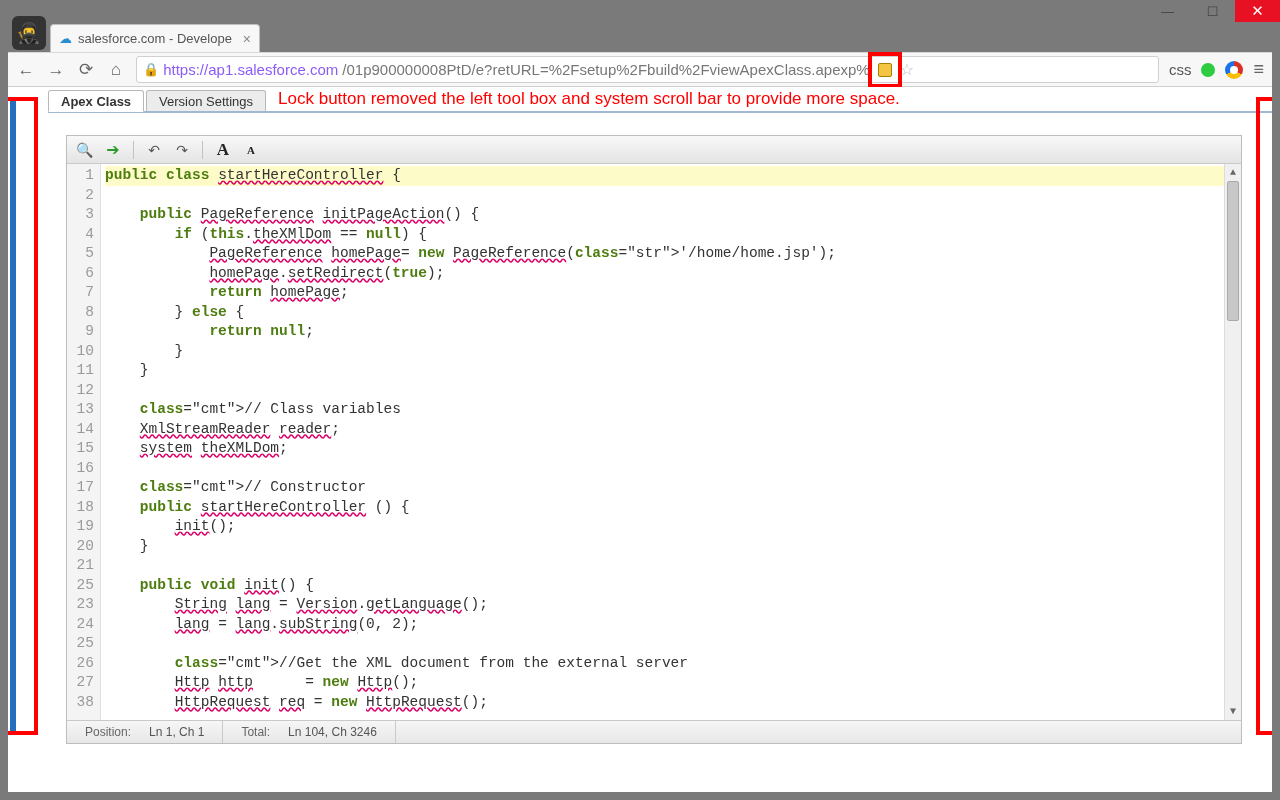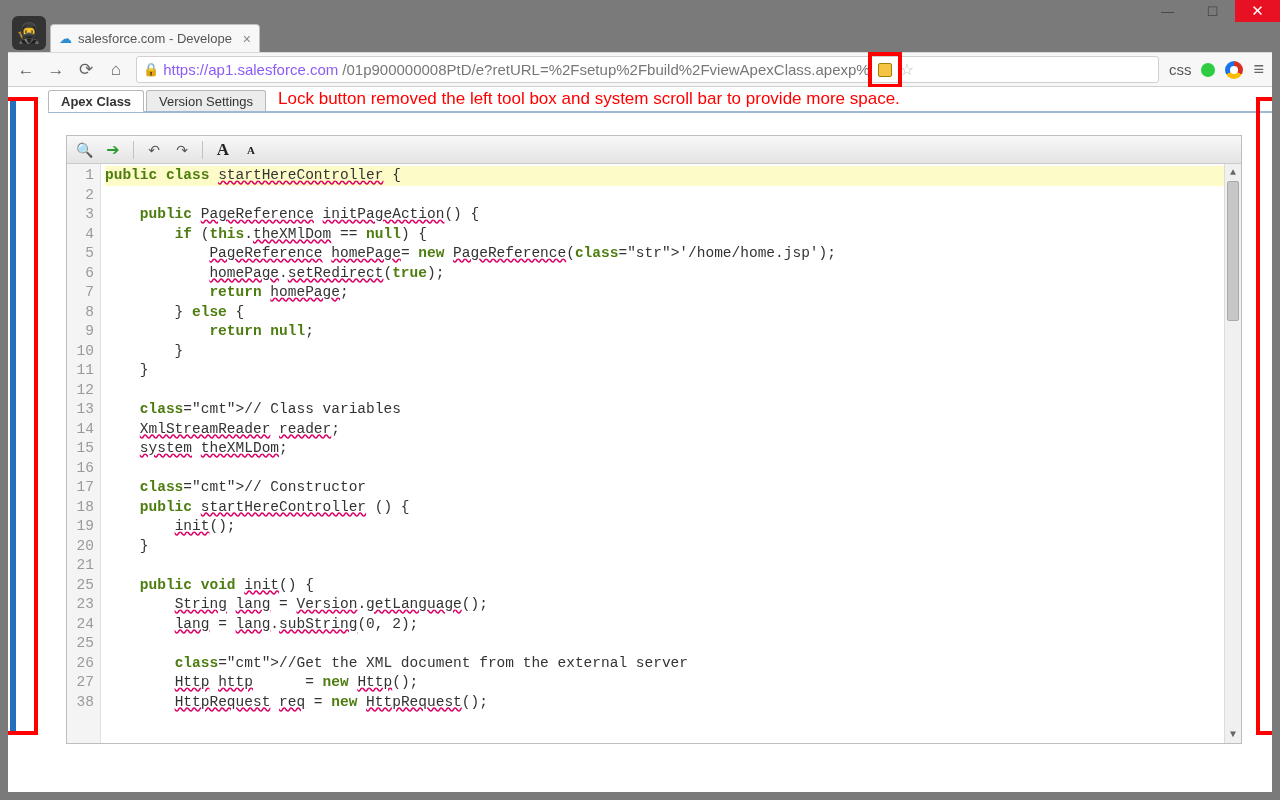--- a/index.html
+++ b/index.html
@@ -286,15 +286,25 @@
         <span class="ul">Http</span> <span class="ul">http</span>      = <span class="kw">new</span> <span class="ul">Http</span>();
         <span class="ul">HttpRequest</span> <span class="ul">req</span> = <span class="kw">new</span> <span class="ul">HttpRequest</span>();
 </div>
       <div class="vscroll">
         <div class="up">▲</div>
         <div class="thumb"></div>
         <div class="down">▼</div>
       </div>
     </div>
 
+    <div class="status-bar">
+      <div class="status-cell">
+        <span class="status-label">Position:</span>
+        <span>Ln 1, Ch 1</span>
+      </div>
+      <div class="status-cell">
+        <span class="status-label">Total:</span>
+        <span>Ln 104, Ch 3246</span>
+      </div>
+    </div>
   </div>
 
 </div>
 
 </body></html>

